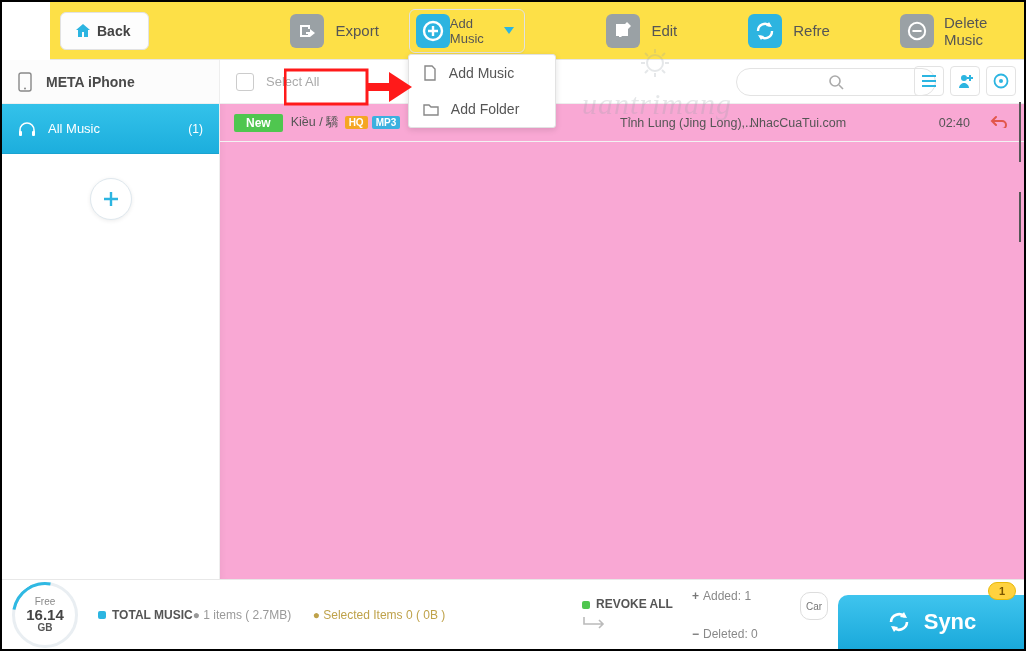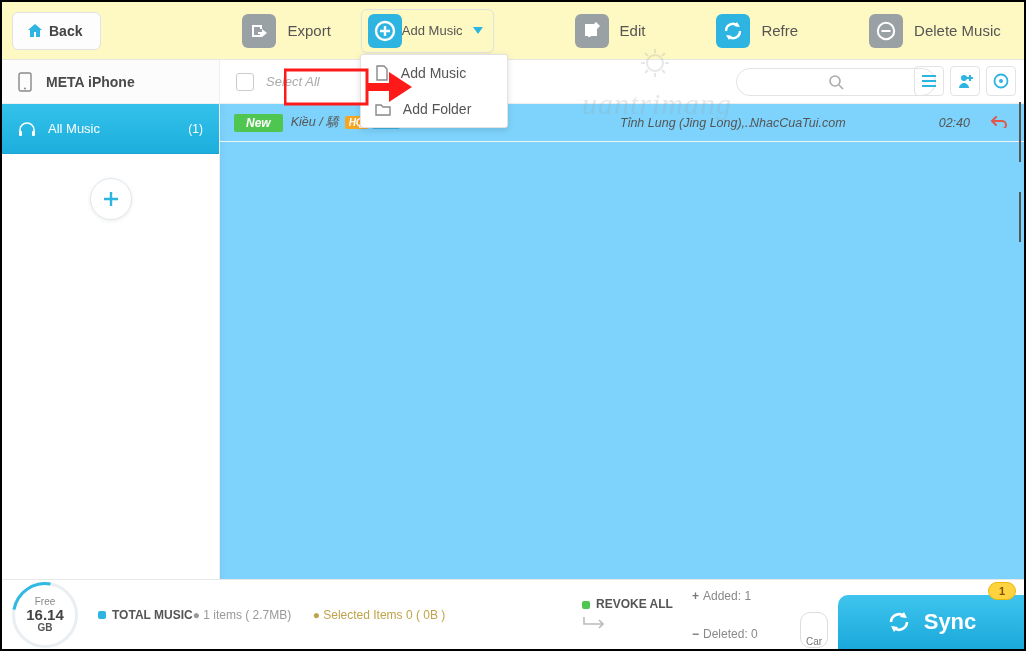--- a/index.html
+++ b/index.html
@@ -13,22 +13,23 @@
     overflow: hidden;
     position: relative;
     border: 2px solid #000;
   }
   
   .toolbar {
     height: 58px;
     display: flex;
     align-items: center;
     border-bottom: 1px solid #e6e6e6;
-    background: #fef9c3;
+    background: #fde047;
     position: relative;
+    margin-left: 48px;
   }
   .back-btn {
     margin-left: 10px;
     height: 38px;
     padding: 0 18px 0 14px;
     border: 1px solid #e2e2e2;
     border-radius: 6px;
     background: #fdfdfd;
     display: flex; align-items: center;
     font-size: 14px; font-weight: 700; color: #444;
@@ -98,23 +99,22 @@
     width:42px; height:42px; border-radius:50%;
     border:1px solid #dfe8ee; background:#fff;
     box-shadow:0 1px 4px rgba(0,0,0,.08);
     display:flex; align-items:center; justify-content:center;
     cursor:pointer;
   }
 
   
   .main {
     position:absolute; top:58px; left:218px; right:0; bottom:70px;
-    background:#7dd3fc;
+    background:#f9a8d4;
     box-shadow: inset 6px 0 10px -8px rgba(0,0,0,.1);
-    font-style: italic;
   }
   .selbar {
     height:44px; display:flex; align-items:center;
     border-bottom:1px solid #eee; background:#fff;
     padding-left:16px; position:relative;
   }
   .chk { width:18px; height:18px; border:1px solid #ccc; border-radius:3px; margin-right:12px; }
   .search-pill {
     margin-left:auto; margin-right:88px;
     width:200px; height:28px; border:1px solid #e3e3e3; border-radius:14px;
@@ -158,21 +158,21 @@
     border-top-color:#2fb9e3; transform:rotate(-35deg);
   }
   .storage .lab { font-size:10px; color:#888; }
   .storage .val { font-size:15px; font-weight:600; color:#444; line-height:1; }
   .storage .unit { font-size:10px; font-weight:700; }
   .stat-col { display:flex; flex-direction:row; font-size:12px; color:#888;text-align:right; }
   .stat-title { color:#555; font-weight:700; font-size:12px; margin-bottom:2px; }
   .dot { width:8px; height:8px; display:inline-block; border-radius:2px; margin-right:6px; vertical-align:middle; }
   .revoke { position:absolute; left:580px; display:flex; flex-direction:column; gap:6px; font-size:12px; color:#888;}
   .addel { position:absolute; left:690px; display:flex; flex-direction:column; gap:24px; font-size:12px; color:#888;}
-  .cancel-pill { position:absolute; left:798px; top:12px; width:28px; height:36px; border:1px solid #ddd; border-radius:10px; font-size:10px; display:flex; align-items:flex-end; justify-content:center; color:#777;margin-top:20px;}
+  .cancel-pill { position:absolute; left:798px; top:12px; width:28px; height:28px; border:1px solid #ddd; border-radius:10px; font-size:10px; display:flex; align-items:center; justify-content:center; color:#777;}
   .sync-btn {
     position:absolute; right:0; bottom:0;
     width:186px; height:54px;
     background: linear-gradient(#3fc4ee,#1aa9db);
     color:#fff; font-size:22px; font-weight:700;
     display:flex; align-items:center; justify-content:center;
     border-top-left-radius:10px;
     cursor:pointer;
   }
   .sync-btn svg { margin-right:12px; }

